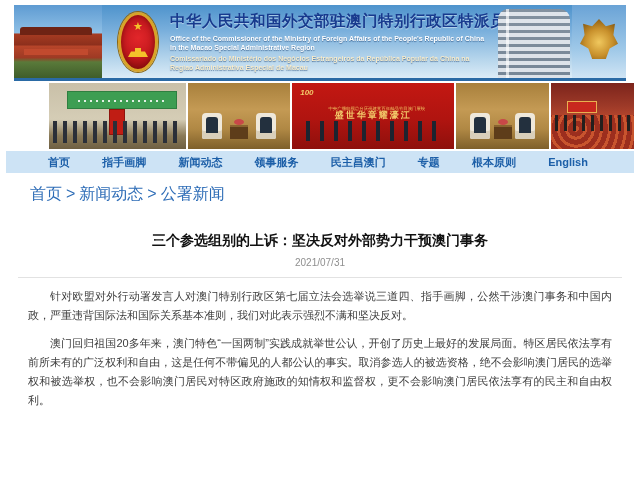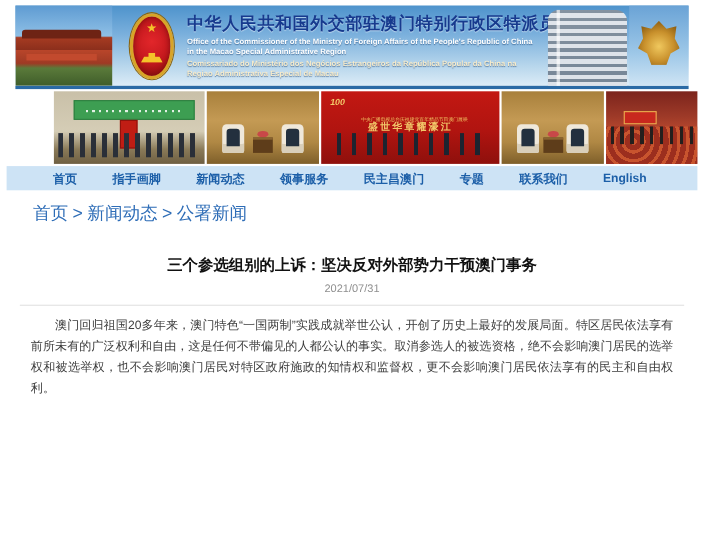--- a/index.html
+++ b/index.html
@@ -159,29 +159,30 @@
     </div>
   </div>
 
   <div class="navbar">
     <a class="nav-item">首页</a>
     <a class="nav-item">指手画脚</a>
     <a class="nav-item">新闻动态</a>
     <a class="nav-item">领事服务</a>
     <a class="nav-item">民主昌澳门</a>
     <a class="nav-item">专题</a>
-    <a class="nav-item">联系我们</a>
+    <a class="nav-item">根本原则</a>
     <a class="nav-item">English</a>
   </div>
 
   <div class="breadcrumb">
     <a>首页</a><span class="crumb-sep">&gt;</span><a>新闻动态</a><span class="crumb-sep">&gt;</span><a>公署新闻</a>
   </div>
 
   <div class="article">
     <div class="article-title">三个参选组别的上诉：坚决反对外部势力干预澳门事务</div>
     <div class="article-date">2021/07/31</div>
     <hr class="divider">
+    <p>针对欧盟对外行动署发言人对澳门特别行政区第七届立法会选举说三道四、指手画脚，公然干涉澳门事务和中国内政，严重违背国际法和国际关系基本准则，我们对此表示强烈不满和坚决反对。</p>
     <p>澳门回归祖国20多年来，澳门特色“一国两制”实践成就举世公认，开创了历史上最好的发展局面。特区居民依法享有前所未有的广泛权利和自由，这是任何不带偏见的人都公认的事实。取消参选人的被选资格，绝不会影响澳门居民的选举权和被选举权，也不会影响澳门居民对特区政府施政的知情权和监督权，更不会影响澳门居民依法享有的民主和自由权利。</p>
 
   </div>
 
 </div>
 
 </body></html>

